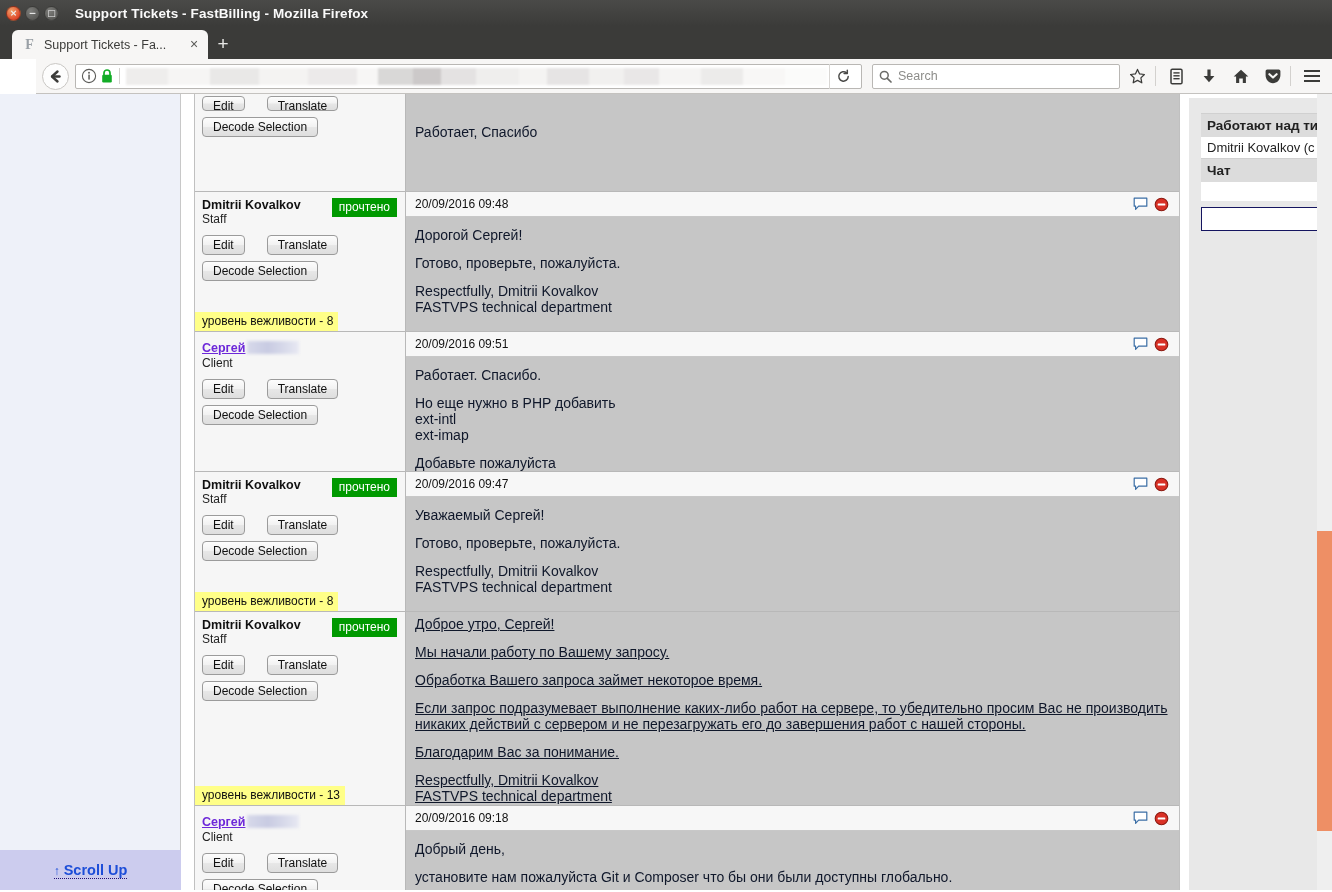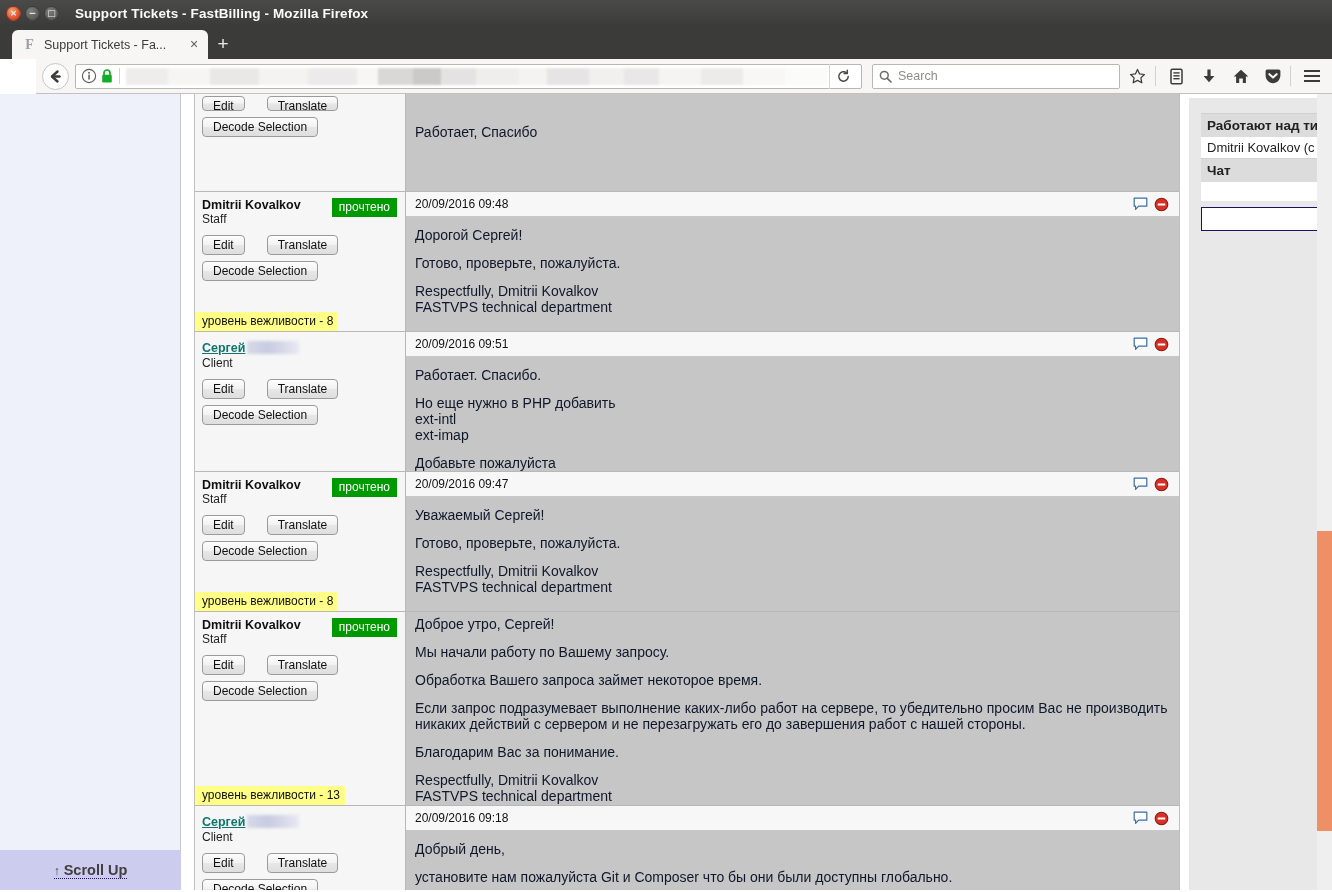--- a/index.html
+++ b/index.html
@@ -145,21 +145,21 @@
     position:absolute; left:181px; top:0; width:13px; height:796px;
     background:#ffffff;
   }
   #scroll-up-box {
     position: absolute; left: 0; bottom: 0;
     width: 181px; height: 40px;
     background: #ccccee;
     display: flex; align-items: center; justify-content: center;
   }
   #scroll-up-link {
-    font-size: 14.5px; font-weight: bold; color: #404040;
+    font-size: 14.5px; font-weight: bold; color: #1d4ed8;
     border-bottom: 1px dotted #221177;
     cursor: pointer;
   }
   #scroll-up-link .arrow { font-weight: normal; font-size: 12px; }
 
   
   #thread {
     position: absolute; left: 194px; top: 0;
     width: 986px; height: 796px;
     border-left: 1px solid #c0c0c0;
@@ -173,21 +173,21 @@
     background: #f6f6f6;
     border-right: 1px solid #b8b8b8;
     position: relative;
     padding: 6px 0 0 7px;
     display: flex; flex-direction: column;
   }
   .author-row { display:flex; align-items:flex-start; }
   .author-block { flex: 1 1 auto; min-width: 0; }
   .author-name { font-size: 12.5px; font-weight: bold; color: #111; line-height: 14px; }
   .author-name.client {
-    color: #0f766e; text-decoration: underline; cursor: pointer; display:inline-block;
+    color: #6d28d9; text-decoration: underline; cursor: pointer; display:inline-block;
   }
   .blurname {
     display:inline-block; vertical-align: middle;
     width: 52px; height: 13px;
     background: linear-gradient(to right,#d7d9ea,#c8cbe2 40%,#d9dbeb 75%,#e8e9f3);
     filter: blur(1.6px);
     margin-left: 2px;
   }
   .author-role { font-size: 12px; color: #222; line-height: 14px; }
   .badge-read {
@@ -529,21 +529,21 @@
         <div class="btn-row">
           <button class="btn">Edit</button>
           <button class="btn">Translate</button>
         </div>
         <div class="btn-row second">
           <button class="btn">Decode Selection</button>
         </div>
         <div class="politeness">уровень вежливости - 13</div>
       </div>
       <div class="msg-right">
-        <div class="msg-body" style="padding-top:4px;">
+        <div class="msg-body" style="padding-top:4px;text-decoration:underline;">
           <p>Доброе утро, Сергей!</p>
           <p>Мы начали работу по Вашему запросу.</p>
           <p>Обработка Вашего запроса займет некоторое время.</p>
           <p>Если запрос подразумевает выполнение каких-либо работ на сервере, то убедительно просим Вас не производить никаких действий с сервером и не перезагружать его до завершения работ с нашей стороны.</p>
           <p>Благодарим Вас за понимание.</p>
           <p class="tight">Respectfully, Dmitrii Kovalkov</p>
           <p class="tight">FASTVPS technical department</p>
         </div>
       </div>
     </div>

